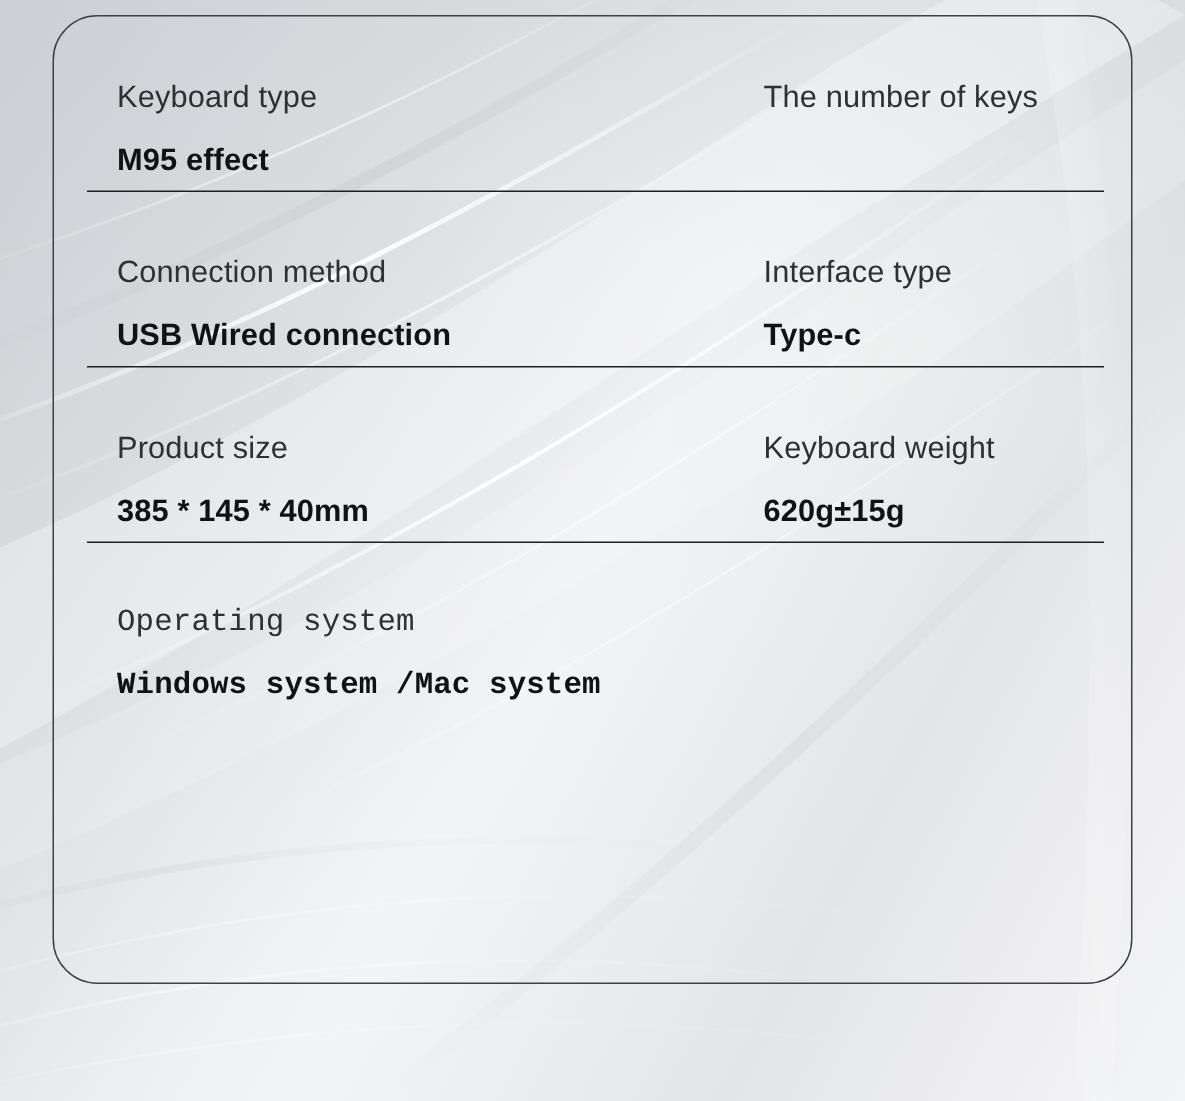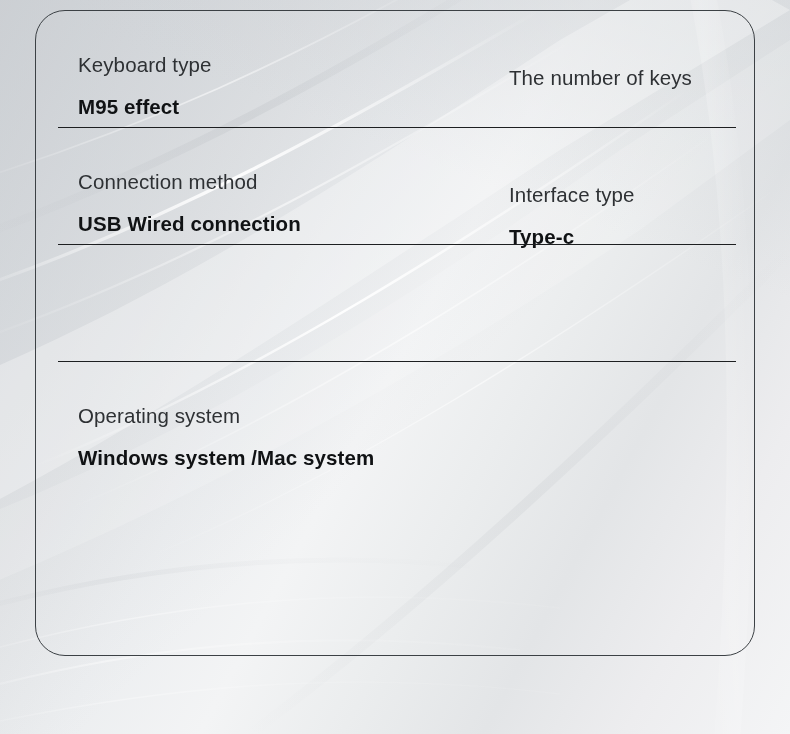--- a/index.html
+++ b/index.html
@@ -54,21 +54,21 @@
     left: 0;
     top: 0;
     width: 720px;
   }
 
   .spec-row {
     position: relative;
     height: 117px;
     box-sizing: border-box;
   }
-  .spec-row.last { height: 120px; }
+  .spec-row.last { height: 120px; font-family: Liberation Mono, monospace; }
 
   .spec-row .divider {
     position: absolute;
     left: 22px;
     right: 20px;
     bottom: 0;
     height: 0;
     border-bottom: 1.6px solid #1d1f21;
   }
 
@@ -78,21 +78,21 @@
     top: 0;
     right: 0;
     height: 100%;
   }
 
   .cell {
     position: absolute;
     top: 44px;
   }
   .cell.col-left  { left: 42px;  }
-  .cell.col-right { left: 473px; margin-top: 13px; }
+  .cell.col-right { left: 473px; }
 
   .spec-label {
     font-size: 20.5px;
     font-weight: 400;
     color: #2e3134;
     letter-spacing: 0.1px;
     line-height: 1;
     white-space: nowrap;
   }
   .spec-value {
@@ -187,20 +187,28 @@
           <div class="spec-label">Interface type</div>
           <div class="spec-value">Type-c</div>
         </div>
       </div>
       <div class="divider"></div>
     </div>
 
 
     <div class="spec-row">
       <div class="cells">
+        <div class="cell col-left">
+          <div class="spec-label">Product size</div>
+          <div class="spec-value">385 * 145 * 40mm</div>
+        </div>
+        <div class="cell col-right">
+          <div class="spec-label">Keyboard weight</div>
+          <div class="spec-value">620g±15g</div>
+        </div>
       </div>
       <div class="divider"></div>
     </div>
 
     <div class="spec-row last">
       <div class="cells">
         <div class="cell col-left">
           <div class="spec-label">Operating system</div>
           <div class="spec-value">Windows system /Mac system</div>
         </div>

